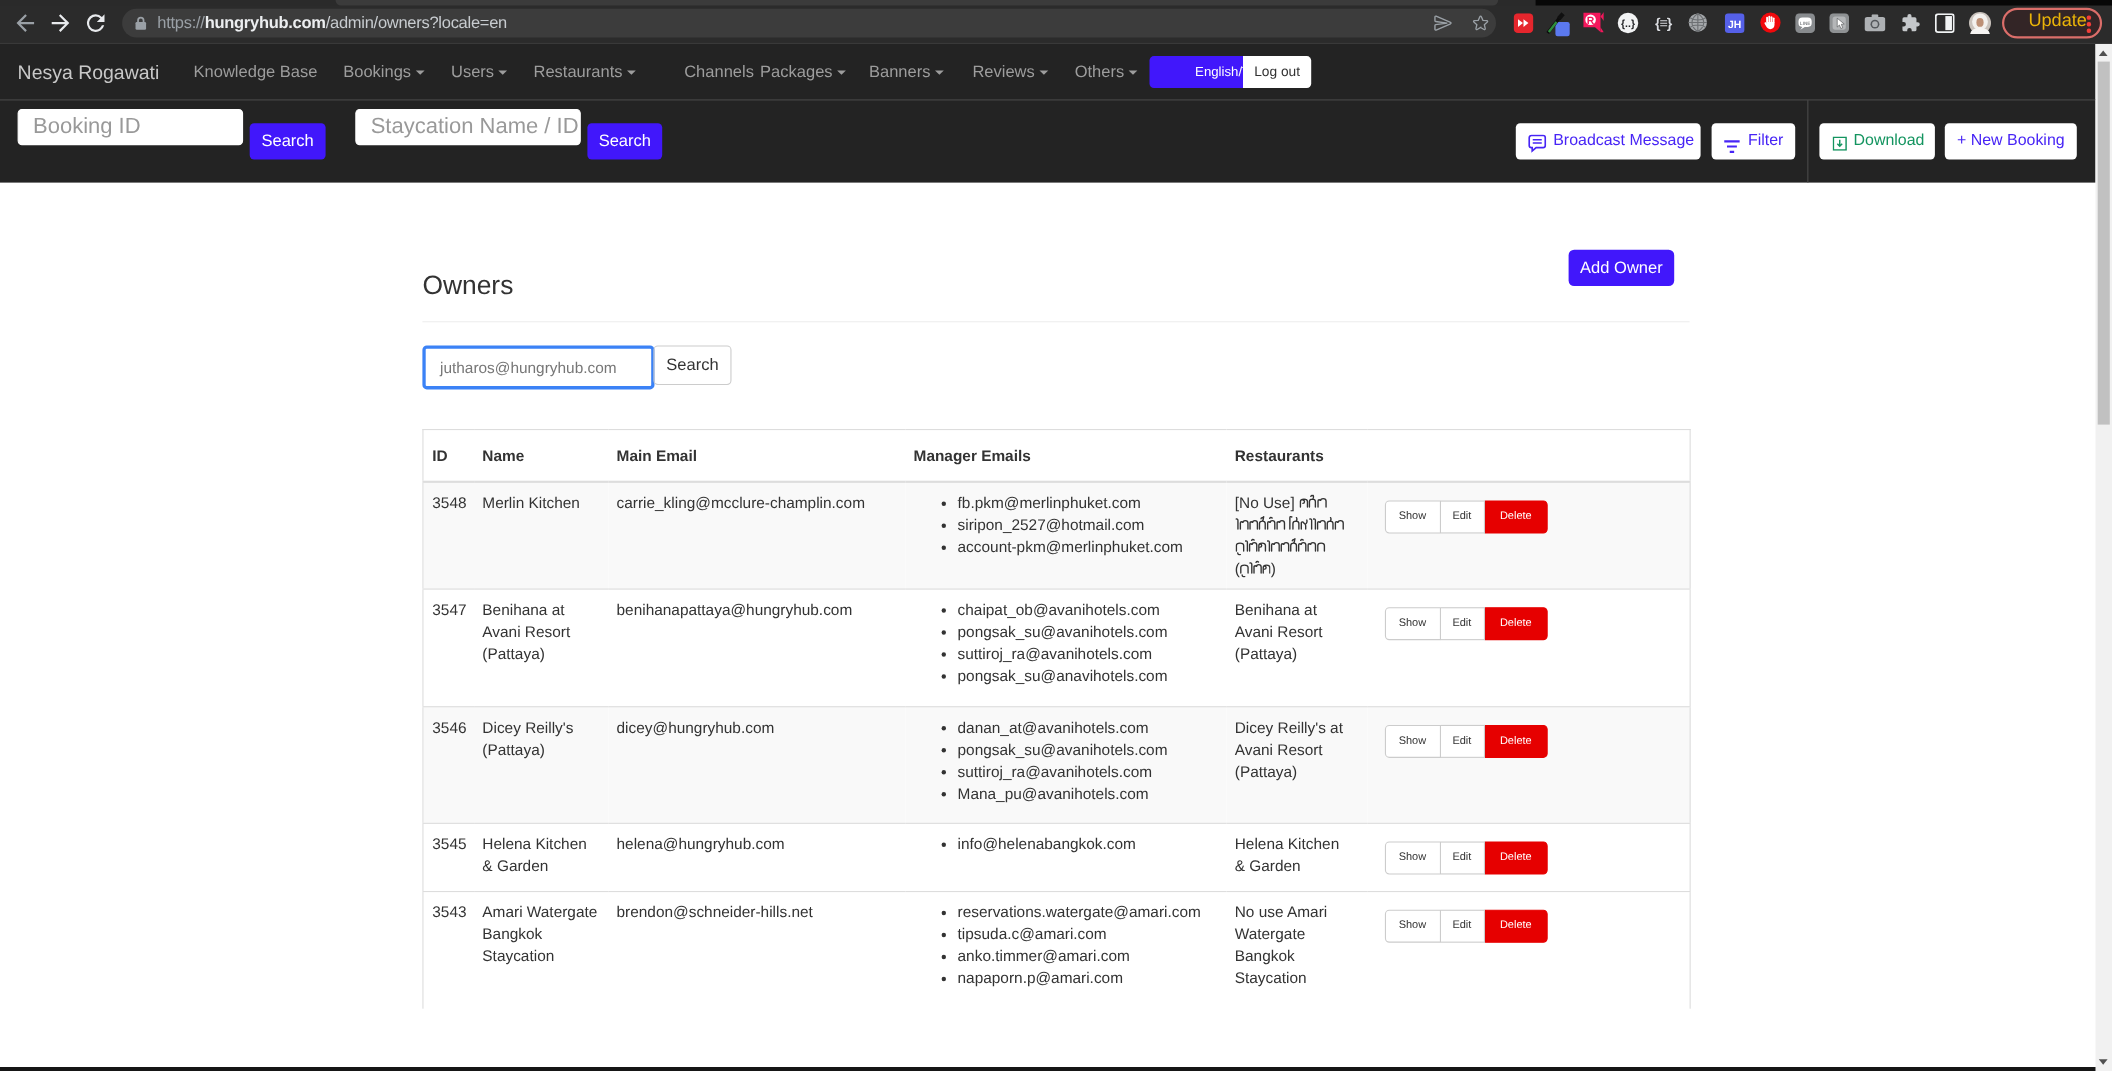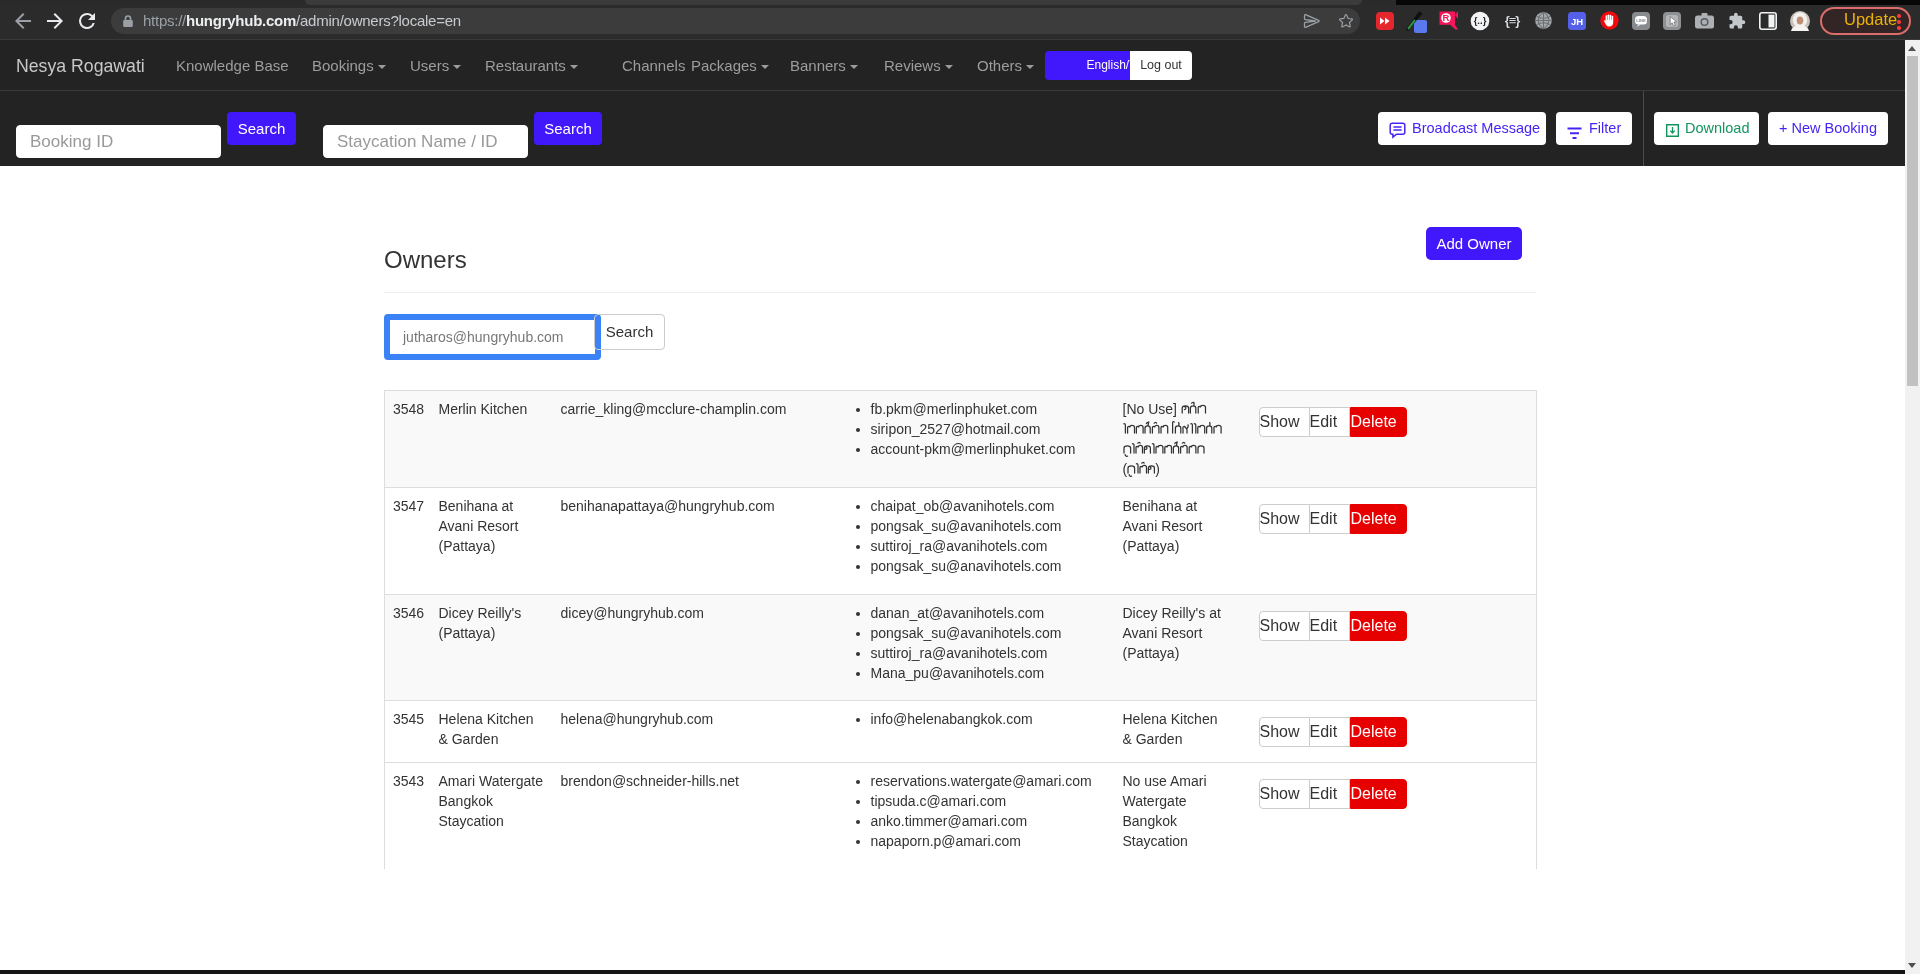--- a/index.html
+++ b/index.html
@@ -22,47 +22,47 @@
 .navlink { position:absolute; top:57px; font-size:15px; color:#9d9d9d; white-space:nowrap; }
 .caret { display:inline-block; width:0; height:0; margin-left:4px; vertical-align:2px;
   border-left:4px solid transparent; border-right:4px solid transparent; border-top:4px solid #9d9d9d; }
 #ethai { position:absolute; left:1045px; top:51px; width:85px; height:29px; background:#4117fb; color:#fff;
   font-size:12px; line-height:29px; text-align:center; border-radius:4px 0 0 4px;padding-left:32px; }
 #logout { position:absolute; left:1130px; top:51px; width:62px; height:29px; background:#fff; color:#333;
   font-size:12.5px; line-height:29px; text-align:center; border-radius:0 4px 4px 0; }
 
 
 #filterbar { position:absolute; left:0; top:91px; width:1905px; height:75px; background:#232323; }
-.finput { position:absolute; top:34px; height:31px; background:#fff; border:1px solid #fff; border-radius:4px;
-  font-size:17px; color:#999; line-height:31px; padding-left:13px; }
+.finput { position:absolute; top:8px; height:31px; background:#fff; border:1px solid #fff; border-radius:4px;
+  font-size:20px; color:#999; line-height:31px; padding-left:13px; }
 .fbtn { position:absolute; top:21px; height:33px; border-radius:4px; font-size:15px; text-align:center; }
 .fbtn.blue { background:#4117fb; color:#fff; line-height:33px; }
 .fbtn.white { background:#fff; line-height:33px; font-size:14.5px; }
 #vsep { position:absolute; left:1643px; top:0px; width:1px; height:75px; background:#4a4a4a; }
 
 
 #owners-h { position:absolute; left:384px; top:246px; font-size:24px; color:#333; }
 #addowner { position:absolute; left:1426px; top:227px; width:96px; height:33px; background:#4117fb; color:#fff;
   border-radius:5px; font-size:15px; line-height:33px; text-align:center; }
 #hr1 { position:absolute; left:384px; top:292px; width:1152px; height:1px; background:#eee; }
-#srchin { position:absolute; left:384px; top:314px; width:192px; height:34px; border:6px solid #3b82f6; border-radius:4px;
+#srchin { position:absolute; left:384px; top:314px; width:192px; height:34px; border:3px solid #3b82f6; border-radius:4px;
   font-size:14px; color:#777; line-height:34px; padding-left:13px; }
 #srchbtn { position:absolute; left:594px; top:314px; width:69px; height:34px; border:1px solid #ccc; border-radius:4px;
   font-size:15px; color:#333; line-height:34px; text-align:center; }
 
 
 #tbl { position:absolute; left:384px; top:390px; width:1152px; border-collapse:collapse; table-layout:fixed;
   font-size:14px; color:#333; border:1px solid #ddd; border-bottom:none; }
 #tbl th { text-align:left; font-weight:bold; padding:13px 8px; border-bottom:2px solid #ddd; line-height:20px; }
 #tbl td { vertical-align:top; padding:8px; border-top:1px solid #ddd; line-height:20px; }
 #tbl tr.odd td { background:#f9f9f9; }
 #tbl ul { margin:0 0 9.5px 0; padding-left:40px; }
 #tbl ul li { line-height:20px; }
 .btng { margin:8px 0 7px 8px; height:30px; white-space:nowrap; }
-.btng span { display:inline-block; height:28px; line-height:28px; text-align:left; font-size:16px; vertical-align:top; }
+.btng span { display:inline-block; height:28px; line-height:28px; text-align:center; font-size:10px; vertical-align:top; }
 .bs { width:49px; border:1px solid #ccc; border-radius:4px 0 0 4px; background:#fff; color:#333; }
 .be { width:39px; border:1px solid #ccc; border-left:none; background:#fff; color:#333; }
 .bd { width:55px; border:1px solid #e60000; border-radius:0 4px 4px 0; background:#e60000; color:#fff; }
 
 
 #sbar { position:absolute; left:1905px; top:40px; width:15px; height:934px; background:#f1f1f1; }
 #sthumb { position:absolute; left:2px; top:16px; width:11px; height:330px; background:#c1c1c1; }
 #bottomstrip { position:absolute; left:0; top:970px; width:1905px; height:4px; background:#161616; }
 </style>
 </head>
@@ -77,20 +77,28 @@
 <table id="tbl">
 <colgroup>
       <col style="width:46px">
       <col style="width:122px">
       <col style="width:270px">
       <col style="width:292px">
       <col style="width:128px">
       <col style="width:294px">
     </colgroup>
 <tbody>
+      <tr>
+        <th>ID</th>
+        <th>Name</th>
+        <th>Main Email</th>
+        <th>Manager Emails</th>
+        <th>Restaurants</th>
+        <th></th>
+      </tr>
 <tr class="odd">
  <td>3548</td>
         <td>Merlin Kitchen</td>
         <td>carrie_kling@mcclure-champlin.com</td>
  <td>
           <ul>
             <li>fb.pkm@merlinphuket.com</li>
             <li>siripon_2527@hotmail.com</li>
             <li>account-pkm@merlinphuket.com</li>
           </ul>

